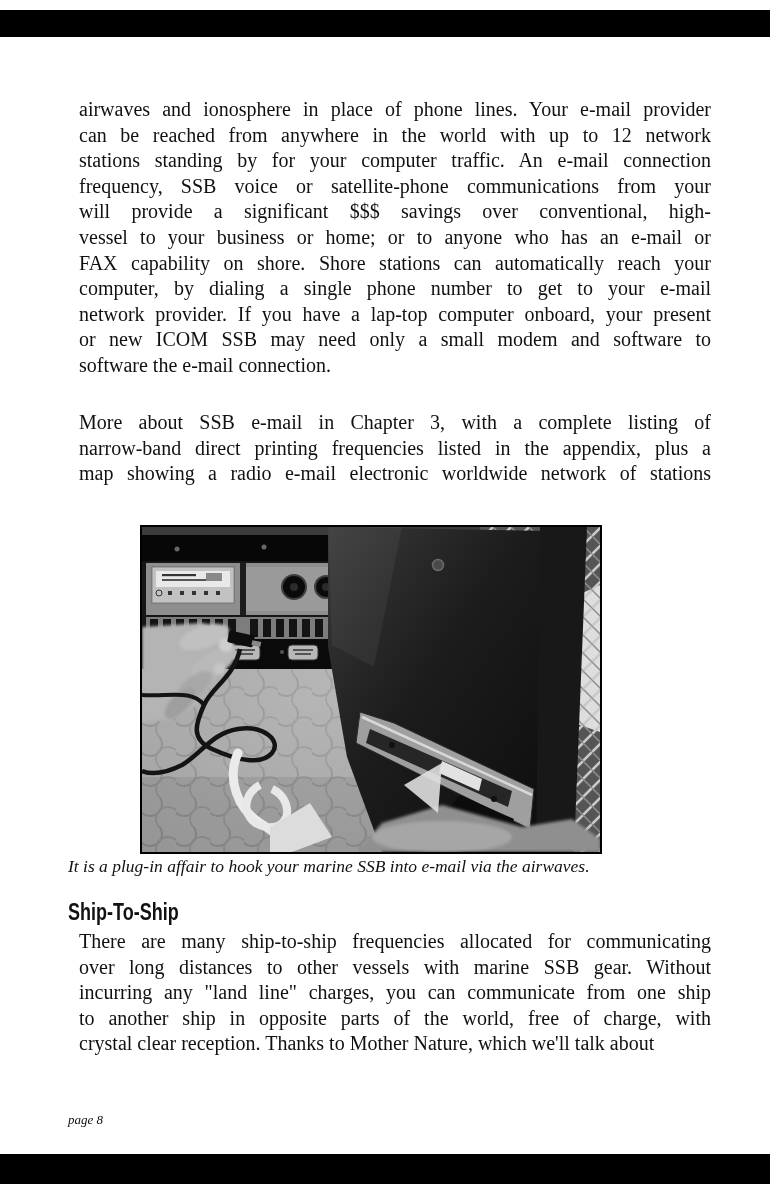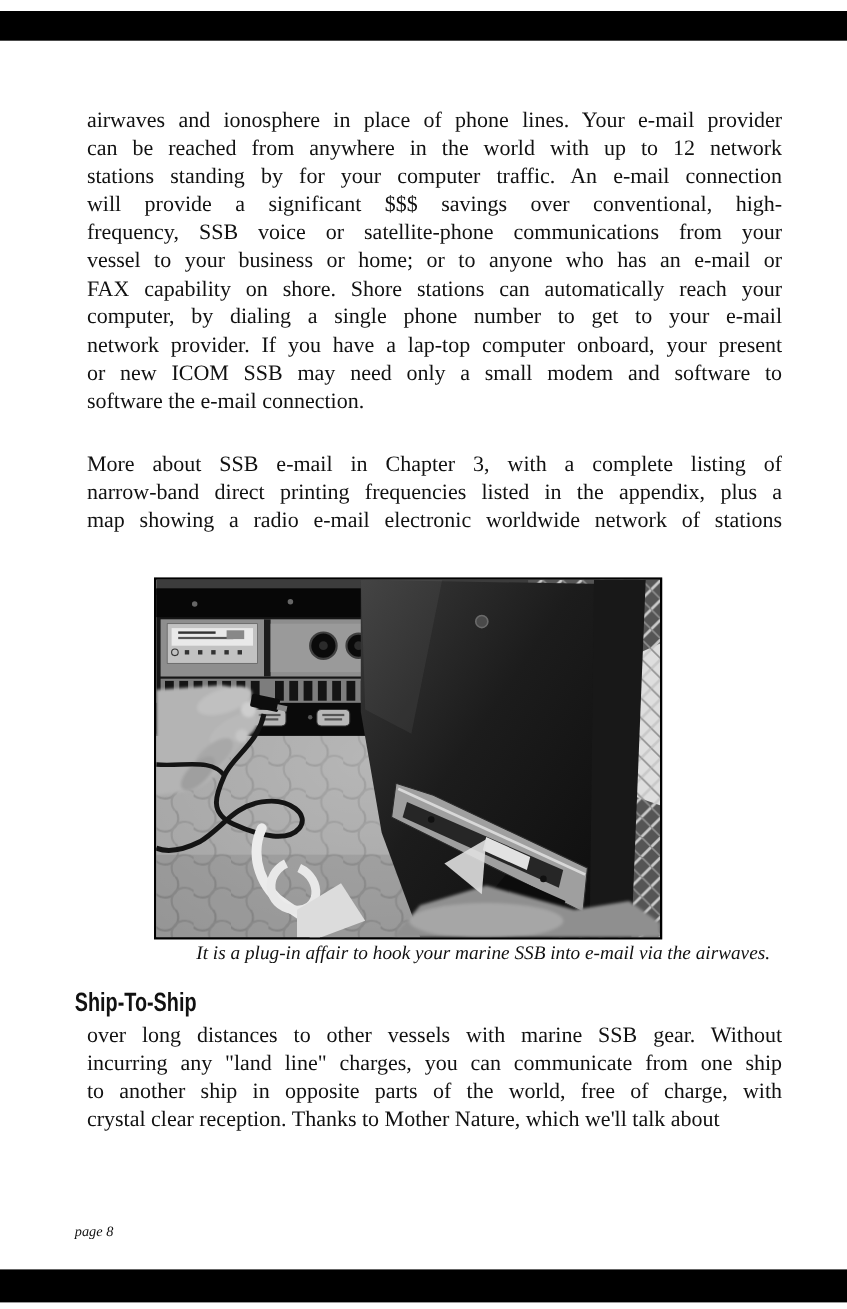--- a/index.html
+++ b/index.html
@@ -27,21 +27,21 @@
   #para3{top:929px;}
 
   #photo-frame{
     position:absolute;left:140px;top:525px;width:458px;height:325px;
     border:2px solid #000;background:#9c9c9c;
   }
   #photo-frame svg{display:block;}
 
   #caption{
     position:absolute;left:68px;top:856px;width:632px;
-    font-style:italic;font-size:17.5px;text-align:right;white-space:nowrap;
+    font-style:italic;font-size:17.5px;text-align:left;white-space:nowrap;
   }
   #heading{
     position:absolute;left:68px;top:899px;
     font-family:"Liberation Sans","DejaVu Sans",sans-serif;
     font-weight:bold;font-size:24px;line-height:26px;
     transform:scaleX(0.75);transform-origin:left center;
     letter-spacing:0px;white-space:nowrap;
   }
   #page-number{
     position:absolute;left:68px;top:1112px;
@@ -51,22 +51,22 @@
 </head>
 <body>
 
 <div class="scan-bar" id="bar-top"></div>
 <div class="scan-bar" id="bar-bottom"></div>
 
 <div class="col" id="para1">
   <div class="jline">airwaves and ionosphere in place of phone lines. Your e-mail provider</div>
   <div class="jline">can be reached from anywhere in the world with up to 12 network</div>
   <div class="jline">stations standing by for your computer traffic. An e-mail connection</div>
+  <div class="jline">frequency, SSB voice or satellite-phone communications from your</div>
   <div class="jline">will provide a significant $$$ savings over conventional, high-</div>
-  <div class="jline">frequency, SSB voice or satellite-phone communications from your</div>
   <div class="jline">vessel to your business or home; or to anyone who has an e-mail or</div>
   <div class="jline">FAX capability on shore. Shore stations can automatically reach your</div>
   <div class="jline">computer, by dialing a single phone number to get to your e-mail</div>
   <div class="jline">network provider. If you have a lap-top computer onboard, your present</div>
   <div class="jline">or new ICOM SSB may need only a small modem and software to</div>
   <div class="jline last">software the e-mail connection.</div>
 </div>
 
 <div class="col" id="para2">
   <div class="jline">More about SSB e-mail in Chapter 3, with a complete listing of</div>
@@ -229,19 +229,20 @@
 
   <polygon points="262,258 300,236 296,286" fill="#dfdfdf" opacity="0.9"></polygon>
 </svg>
 </div>
 
 <div id="caption">It is a plug-in affair to hook your marine SSB into e-mail via the airwaves.</div>
 
 <div id="heading">Ship-To-Ship</div>
 
 <div class="col" id="para3">
+  <div class="jline">There are many ship-to-ship frequencies allocated for communicating</div>
   <div class="jline">over long distances to other vessels with marine SSB gear. Without</div>
   <div class="jline">incurring any "land line" charges, you can communicate from one ship</div>
   <div class="jline">to another ship in opposite parts of the world, free of charge, with</div>
   <div class="jline last">crystal clear reception. Thanks to Mother Nature, which we'll talk about</div>
 </div>
 
 <div id="page-number">page 8</div>
 
 </body></html>

